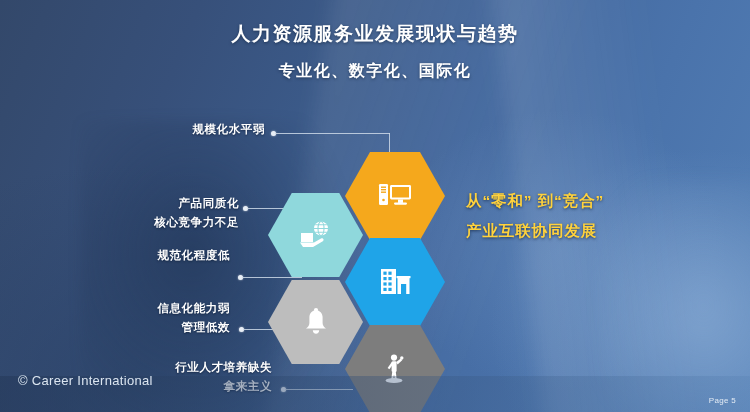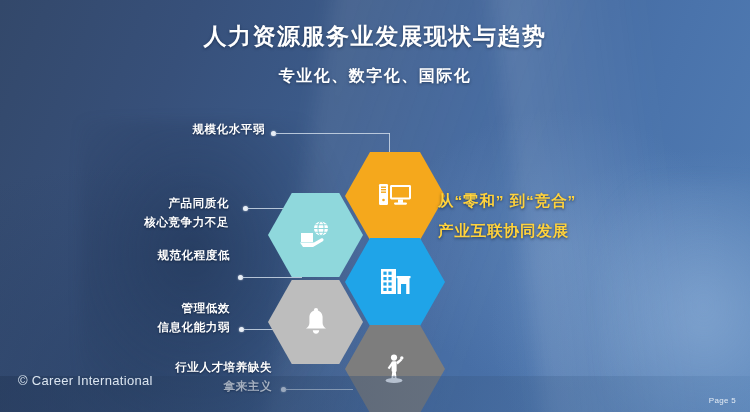--- a/index.html
+++ b/index.html
@@ -42,21 +42,21 @@
     background:radial-gradient(ellipse at 45% 45%, rgba(168,198,232,.30), rgba(168,198,232,0) 70%);
     filter:blur(8px);
   }
 
   
   .title-wrap {
     position:absolute; left:0; top:20px; width:750px;
     text-align:center;
   }
   .title-main {
-    font-size:23px; font-weight:bold; color:#ffffff;
+    font-size:19px; font-weight:bold; color:#ffffff;
     letter-spacing:1.5px; line-height:1.45;
     text-shadow:0 1px 3px rgba(10,25,50,.55);
   }
   .title-sub {
     margin-top:11px;
     font-size:16px; font-weight:bold; color:#ffffff;
     letter-spacing:1.5px; line-height:1.45;
     text-shadow:0 1px 3px rgba(10,25,50,.55);
   }
 
@@ -85,21 +85,21 @@
   
   .hex {
     position:absolute;
     clip-path:polygon(25% 0%, 75% 0%, 100% 50%, 75% 100%, 25% 100%, 0% 50%);
     display:flex; align-items:center; justify-content:center;
   }
   .hex svg { display:block; }
 
   
   .right-text {
-    position:absolute; left:438px; top:186px;
+    position:absolute; left:466px; top:186px;
     color:#ffd23c;
     font-size:15.5px; font-weight:bold;
     line-height:1.95;
     letter-spacing:.9px;
     text-shadow:0 1px 3px rgba(12,28,56,.7);
     white-space:nowrap;
   }
   .right-text span { display:block; }
 
   
@@ -146,32 +146,32 @@
   <div class="dot" style="left:239px; top:327px;"></div>
   <div class="conn" style="left:243px; top:329px; width:50px;"></div>
 
   <div class="dot" style="left:281px; top:387px;"></div>
   <div class="conn" style="left:285px; top:389px; width:68px;"></div>
 
   <div class="label" style="left:60px; top:120px; width:205px;">
     <span>规模化水平弱</span>
   </div>
 
-  <div class="label" style="left:24px; top:194px; width:205px;">
+  <div class="label" style="left:34px; top:194px; width:205px;">
     <span>产品同质化</span>
     <span>核心竞争力不足</span>
   </div>
 
   <div class="label" style="left:25px; top:246px; width:205px;">
     <span>规范化程度低</span>
   </div>
 
   <div class="label" style="left:25px; top:299px; width:205px;">
+    <span>信息化能力弱</span>
     <span>管理低效</span>
-    <span>信息化能力弱</span>
   </div>
 
   <div class="label" style="left:60px; top:358px; width:212px;">
     <span>行业人才培养缺失</span>
     <span>拿来主义</span>
   </div>
 
   <div class="hex" id="hex-orange" style="left:345px; top:152px; width:100px; height:88px; background:#f5a81c;">
     <span>
       <svg width="34" height="30" viewBox="0 0 34 30" fill="#ffffff">

